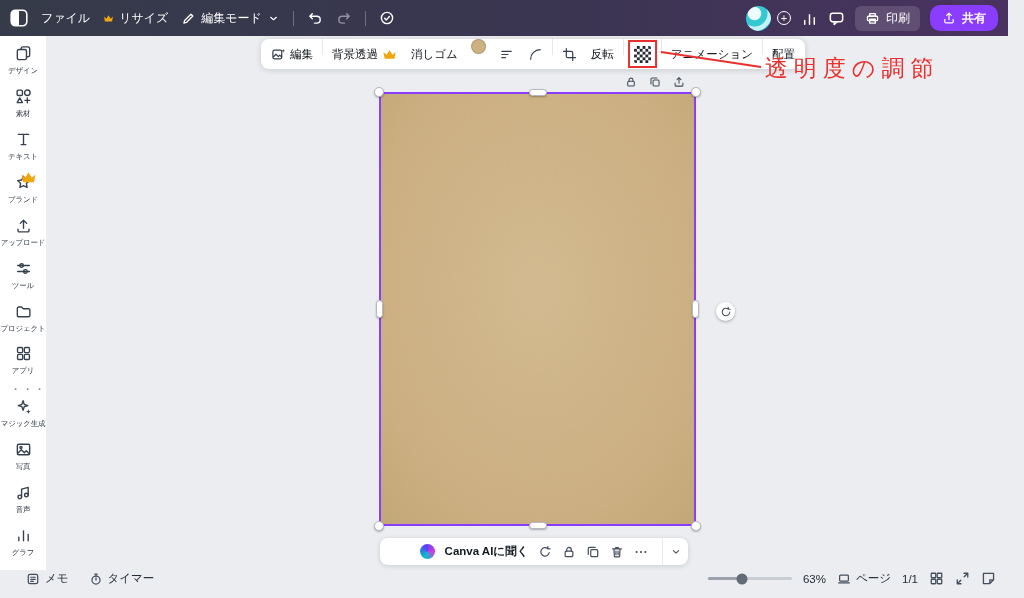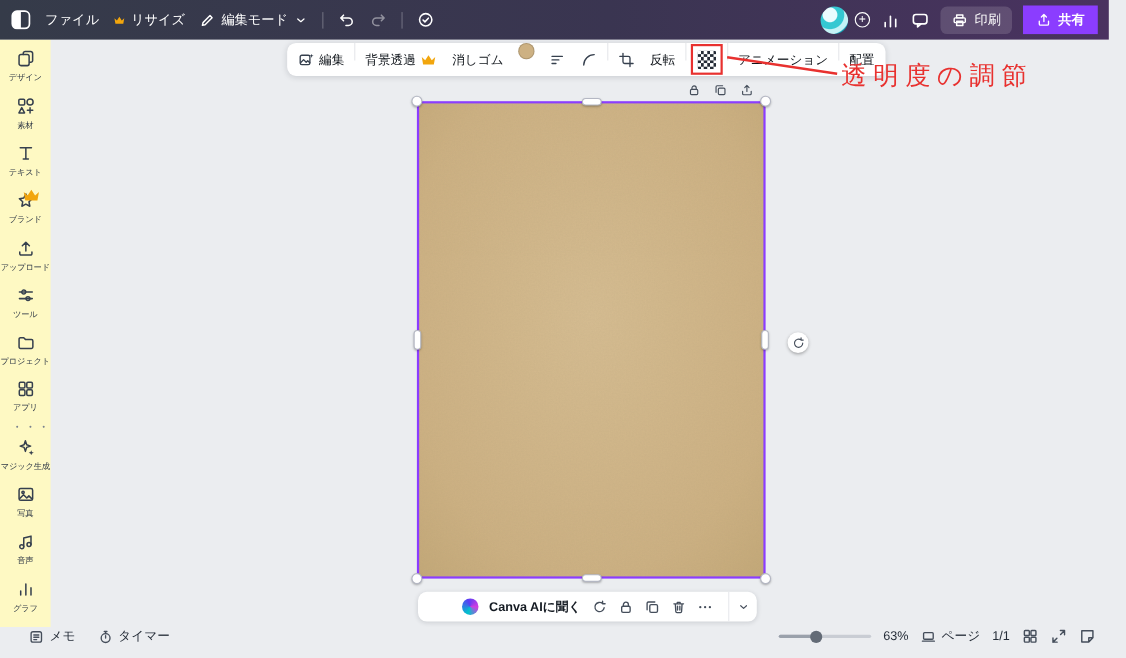--- a/index.html
+++ b/index.html
@@ -26,25 +26,25 @@
   .tb-right{margin-left:auto;display:flex;align-items:center;gap:10px}
   .crown{width:11px;height:9px;color:var(--crown-gold,#f2a60d)}
   .trial{background:#fff;border-radius:6px;height:24px;padding:0 9px;font-size:11px;
     color:#18202b;gap:5px;font-weight:500;white-space:nowrap}
   .avatar{width:25px;height:25px;border-radius:50%;
     background:radial-gradient(circle at 34% 30%,#eafcff 0 26%,#34c8d2 30% 52%,#c4f2f6 56% 72%,#129fb5 76%)}
   .plus{width:14px;height:14px;border-radius:50%;border:1.5px solid #fff;color:#fff;
     font-size:11px;line-height:1;justify-content:center;margin-left:-4px}
   .print{background:rgba(255,255,255,.14);border-radius:6px;height:25px;padding:0 10px;
     color:#fff;font-size:12px;gap:6px}
-  .share{background:var(--accent,#8b3dff);border-radius:0;height:26px;padding:0 12px;
+  .share{background:var(--accent,#8b3dff);border-radius:10px;height:26px;padding:0 12px;
     color:#fff;font-size:12px;gap:6px;font-weight:700}
 
   
-  .sidebar{position:absolute;left:0;top:36px;bottom:28px;width:46px;background:#fef9c3;
+  .sidebar{position:absolute;left:0;top:36px;bottom:28px;width:46px;background:#ffffff;
     display:flex;flex-direction:column;align-items:flex-end;padding-top:9px;z-index:20}
   .sb-item{display:flex;flex-direction:column;align-items:center;gap:4px;width:46px;
     height:36px;margin-bottom:8px;color:#303a47;position:relative;justify-content:flex-start}
   .sb-item svg{width:17px;height:17px;flex:none}
   .sb-label{font-size:7.5px;white-space:nowrap;letter-spacing:-.2px}
   .sb-crown{position:absolute;top:-5px;right:9px;width:9px;height:7px;color:var(--crown-gold,#f2a60d)}
   .sb-more{color:#7a828e;font-size:11px;line-height:6px;margin:-2px 0 6px;letter-spacing:1px}
 
   
   .ctx{position:absolute;left:533px;top:39px;transform:translateX(-50%);height:30px;

